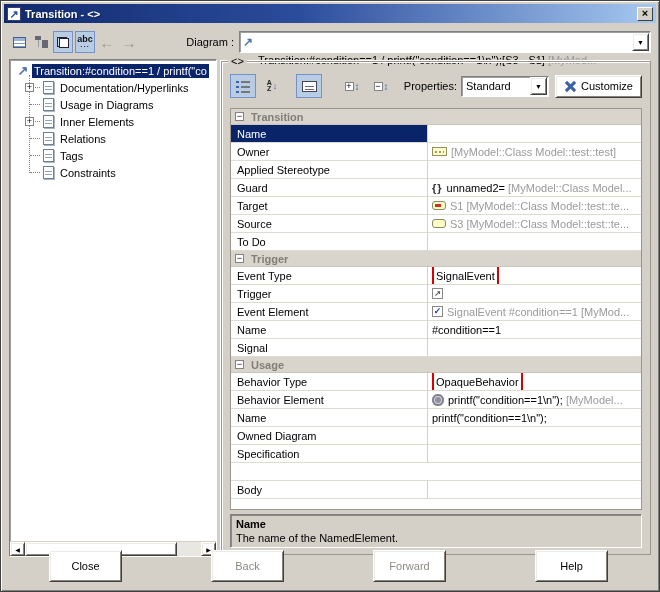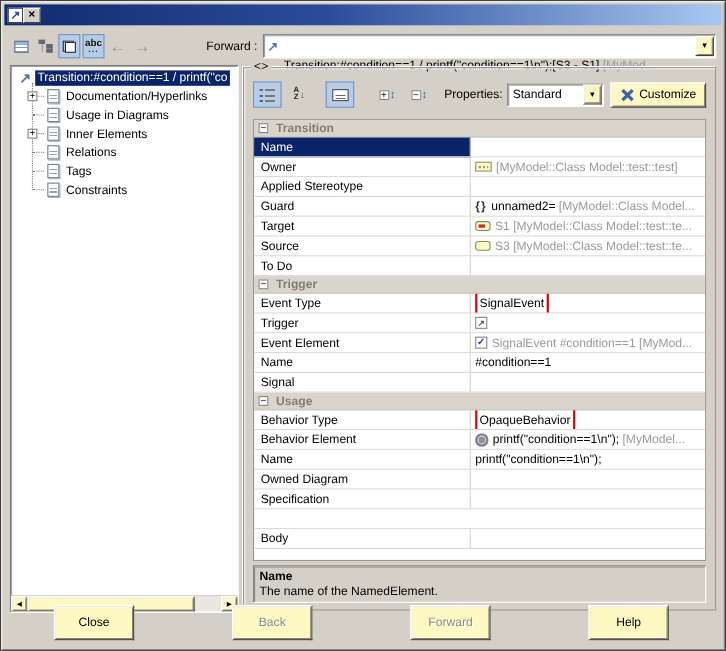--- a/index.html
+++ b/index.html
@@ -16,21 +16,21 @@
     display:flex; align-items:center; padding:0 3px; }
   .title-icon { width:14px; height:14px; background:#fff; border:1px solid #3b3b6e;
     color:#2d4fa0; font-weight:bold; font-size:11px; line-height:12px; text-align:center; flex:0 0 auto; }
   .title-text { color:#fff; font-weight:bold; margin-left:4px; flex:1;
     white-space:nowrap; overflow:hidden; text-shadow:1px 1px 0 rgba(0,0,0,.4); }
   .close-btn { width:16px; height:14px; background:#d4d0c8;
     border:1px solid; border-color:#fff #404040 #404040 #fff;
     font-size:11px; font-weight:bold; line-height:11px; text-align:center; color:#000; cursor:default; }
 
   
-  .raised { background:#fef9c3; border:1px solid; border-color:#fff #404040 #404040 #fff;
+  .raised { background:#ffffff; border:1px solid; border-color:#fff #404040 #404040 #fff;
     box-shadow: inset 1px 1px 0 #ecebe5, inset -1px -1px 0 #87837b; }
   .sunken { border:1px solid; border-color:#808080 #fff #fff #808080;
     box-shadow: inset 1px 1px 0 rgba(64,64,64,.5); }
 
   
   .toolbar { position:absolute; top:26px; left:8px; right:8px; height:30px;
     display:flex; align-items:center; }
   .tbtn { width:20px; height:22px; display:flex; align-items:center; justify-content:center;
     border:1px solid transparent; margin-right:2px; flex:0 0 auto; }
   .tbtn.pressed { background:#b8cce4; border:1px solid #7591c8; }
@@ -158,20 +158,21 @@
   .cust-icon::before { transform:rotate(45deg); }
   .cust-icon::after { transform:rotate(-45deg); }
 </style>
 </head>
 <body>
 
 <div class="window">
 
   <div class="titlebar">
     <span class="title-icon">↗</span>
+    <span class="title-text">Transition - &lt;&gt;</span>
     <span class="close-btn">×</span>
   </div>
 
   <div class="toolbar">
     <span class="tbtn">
         <span class="ico-grid"></span>
       </span>
     <span class="tbtn">
         <span class="ico-tree"></span>
       </span>
@@ -180,21 +181,21 @@
       </span>
     <span class="tbtn pressed">
       <span class="ico-abc"><span>abc</span><small>...</small></span>
     </span>
     <span class="tbtn">
         <span class="nav-arrow">←</span>
       </span>
     <span class="tbtn">
         <span class="nav-arrow">→</span>
       </span>
-    <span class="history-label">Forward :</span>
+    <span class="history-label">Diagram :</span>
     <span class="history-combo sunken">
       <span class="diag-arrow">↗</span>
       <span class="history-text"><span>Transition:#condition==1 / printf("condition==1\n");[S3 - S1]</span><span class="grey-txt"> [MyMod...</span></span>
       <span class="combo-arrow-btn raised">
           <span>▼</span>
         </span>
     </span>
   </div>
 
   <div class="tree-panel sunken">

